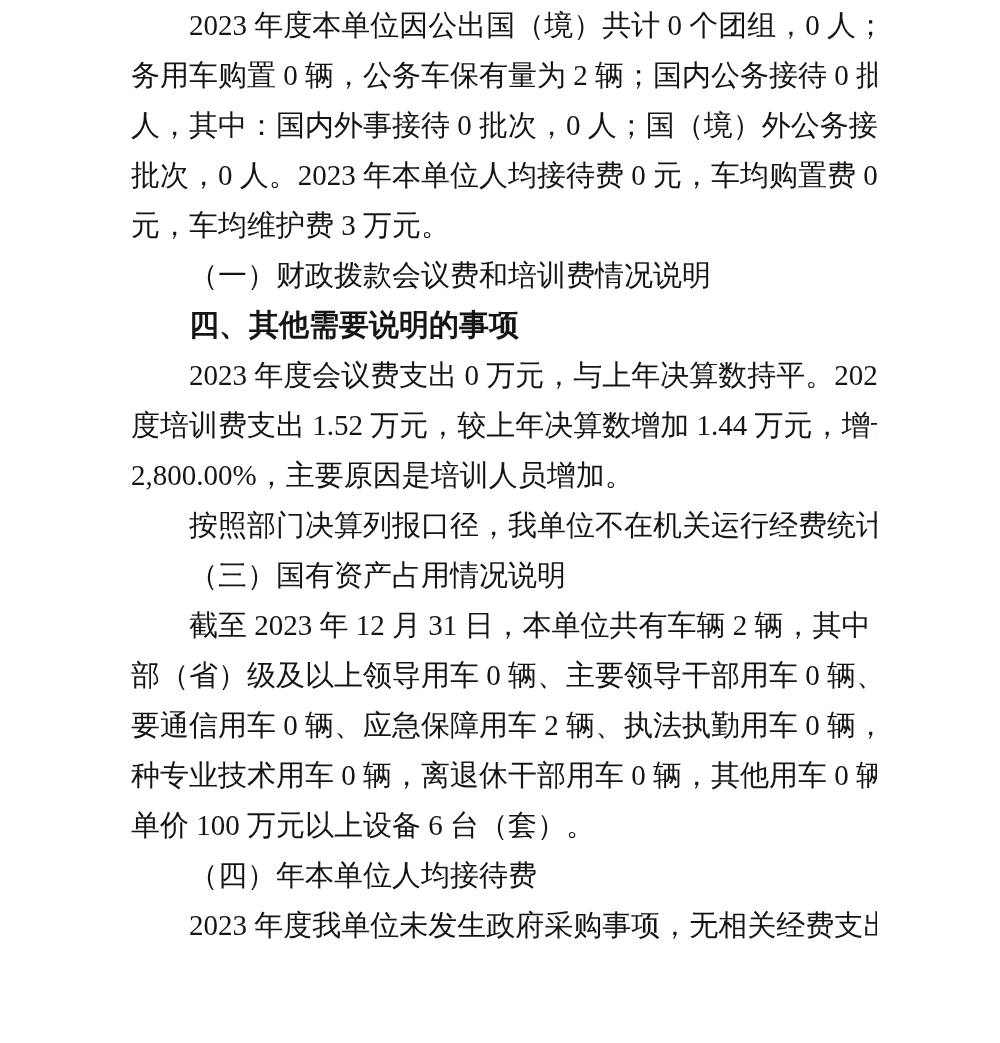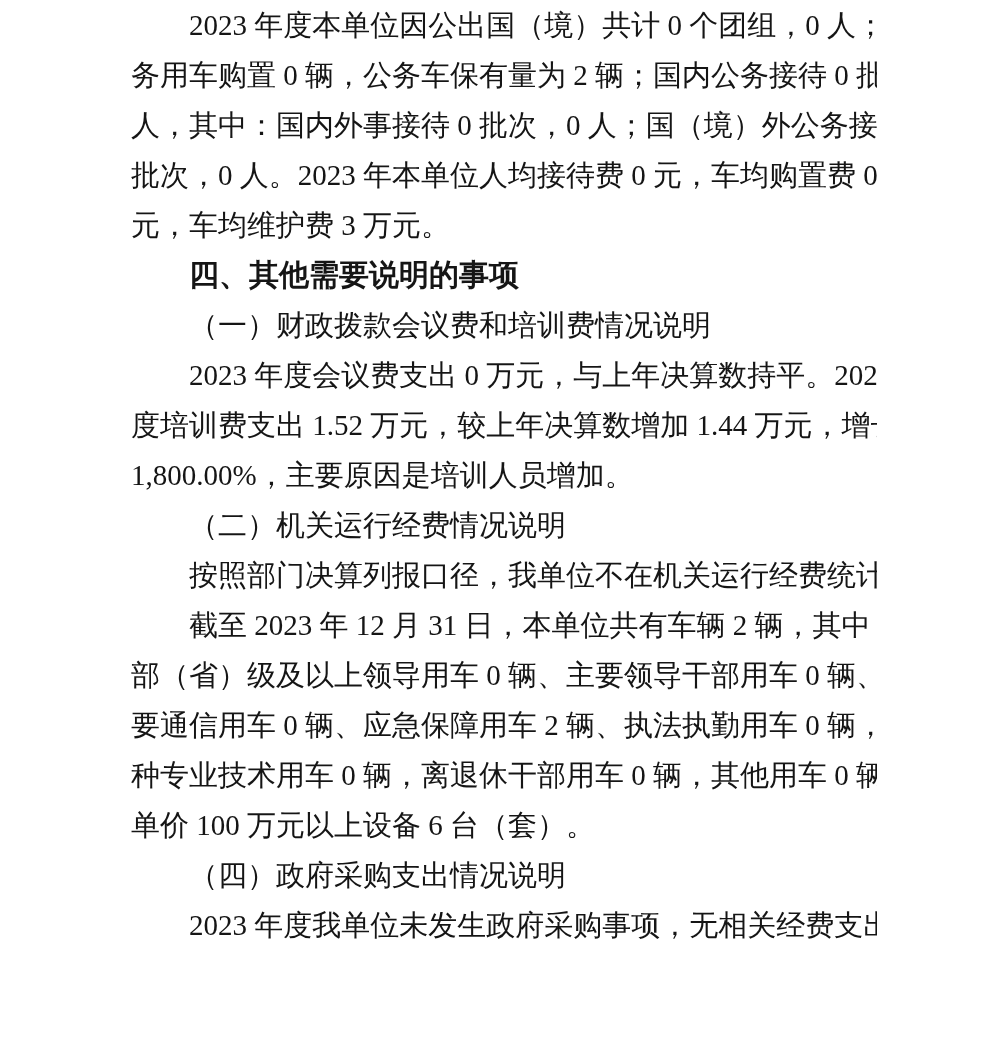--- a/index.html
+++ b/index.html
@@ -53,44 +53,44 @@
 
 <div class="page">
   <div class="doc" id="doc" style="color: rgb(21, 21, 21);">
       <div class="block paragraph">
         <div class="line firstline full">2023 年度本单位因公出国（境）共计 0 个团组，0 人；公</div>
         <div class="line full">务用车购置 0 辆，公务车保有量为 2 辆；国内公务接待 0 批次 0</div>
         <div class="line full">人，其中：国内外事接待 0 批次，0 人；国（境）外公务接待 0</div>
         <div class="line full">批次，0 人。2023 年本单位人均接待费 0 元，车均购置费 0 万</div>
         <div class="line lastline">元，车均维护费 3 万元。</div>
       </div>
+      <div class="block subheading">
+        <div class="line firstline lastline">（一）财政拨款会议费和培训费情况说明</div>
+      </div>
       <div class="block heading">
         <div class="line firstline lastline">四、其他需要说明的事项</div>
-      </div>
-      <div class="block subheading">
-        <div class="line firstline lastline">（一）财政拨款会议费和培训费情况说明</div>
       </div>
       <div class="block paragraph">
         <div class="line firstline full">2023 年度会议费支出 0 万元，与上年决算数持平。2023 年</div>
         <div class="line full">度培训费支出 1.52 万元，较上年决算数增加 1.44 万元，增长</div>
-        <div class="line lastline">1,800.00%，主要原因是培训人员增加。</div>
-      </div>
-      <div class="block subheading">
-        <div class="line firstline lastline">（二）机关运行经费情况说明</div>
+        <div class="line lastline">2,800.00%，主要原因是培训人员增加。</div>
       </div>
       <div class="block paragraph">
         <div class="line firstline full">按照部门决算列报口径，我单位不在机关运行经费统计范</div>
+      </div>
+      <div class="block subheading">
+        <div class="line firstline lastline">（三）国有资产占用情况说明</div>
       </div>
       <div class="block paragraph">
         <div class="line firstline full">截至 2023 年 12 月 31 日，本单位共有车辆 2 辆，其中，副</div>
         <div class="line full">部（省）级及以上领导用车 0 辆、主要领导干部用车 0 辆、机</div>
         <div class="line full">要通信用车 0 辆、应急保障用车 2 辆、执法执勤用车 0 辆，特</div>
         <div class="line full">种专业技术用车 0 辆，离退休干部用车 0 辆，其他用车 0 辆。</div>
         <div class="line lastline">单价 100 万元以上设备 6 台（套）。</div>
       </div>
       <div class="block subheading">
-        <div class="line firstline lastline">（四）政府采购支出情况说明</div>
+        <div class="line firstline lastline">（四）年本单位人均接待费</div>
       </div>
       <div class="block paragraph">
         <div class="line firstline lastline">2023 年度我单位未发生政府采购事项，无相关经费支出。</div>
       </div>
     </div>
 </div>
 
 </body></html>

